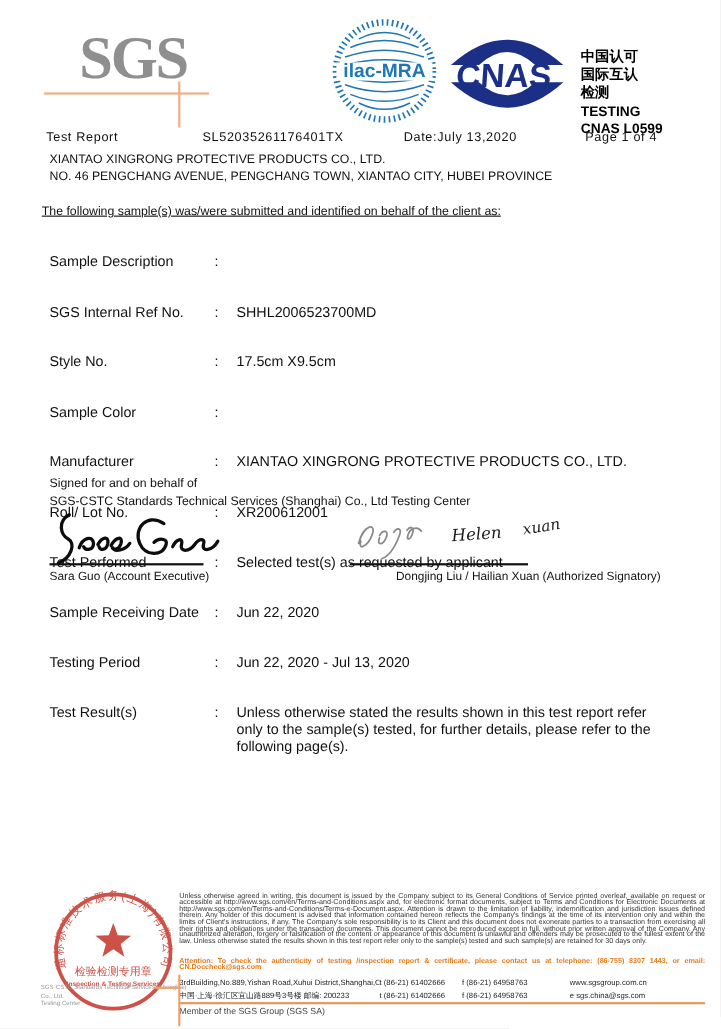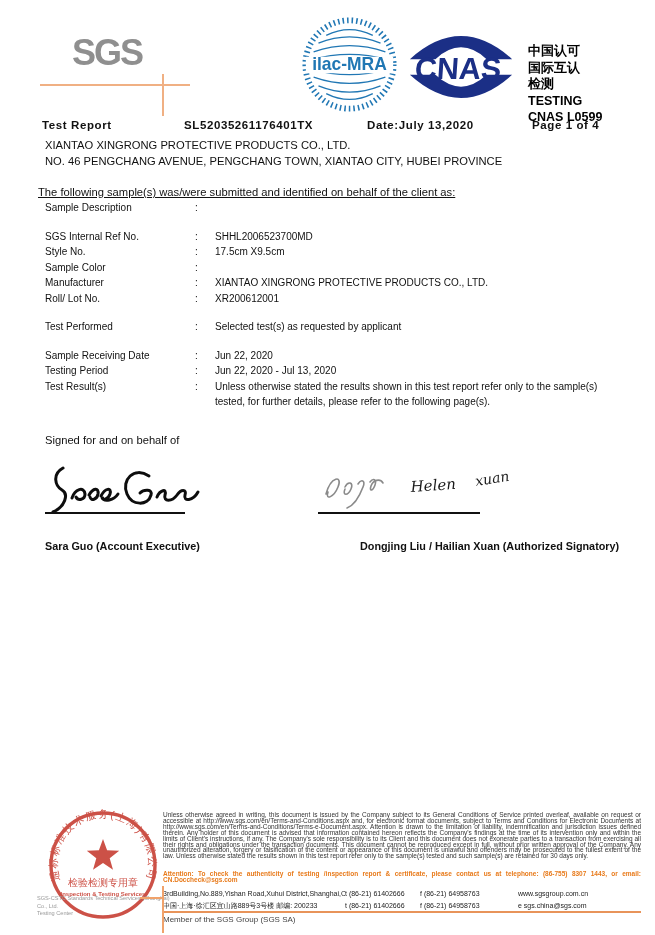--- a/index.html
+++ b/index.html
@@ -1,52 +1,52 @@
 <!DOCTYPE html>
 <html><head>
 <meta charset="utf-8">
 <style>
   * { margin:0; padding:0; box-sizing:border-box; }
   html,body { background:#e9e9e9; }
   body { font-family:"Liberation Sans","DejaVu Sans",sans-serif; }
   .page { position:relative; width:655px; height:935px; background:#ffffff; margin:0 auto; overflow:hidden; color:#111; }
 
   
-  .sgs-logo { position:absolute; left:72px; top:24px; font-size:36px; font-weight:bold; color:#8f8f8f; letter-spacing:-2px; line-height:58px; }
+  .sgs-logo { position:absolute; left:72px; top:24px; font-size:55px; font-weight:bold; color:#8f8f8f; letter-spacing:-2px; line-height:58px;font-family:Liberation Serif, serif; }
   .crop-h { position:absolute; left:40px; top:84px; width:150px; height:2px; background:#f0b083; }
   .crop-v { position:absolute; left:162px; top:74px; width:2px; height:42px; background:#f0b083; }
   .ilac-svg { position:absolute; left:301px; top:16px; width:97px; height:97px; }
   .cnas-svg { position:absolute; left:402px; top:26px; width:118px; height:82px; }
   .cert-block { position:absolute; left:528px; top:21px; font-weight:bold; font-size:13px; line-height:16.5px; color:#000;margin-top:22px; }
   .cert-block .lat { font-size:12.5px; }
 
   
-  .hbar { position:absolute; top:119px; left:0; width:655px; height:16px; font-weight:bold; font-size:11.5px; letter-spacing:0.6px; }
+  .hbar { position:absolute; top:119px; left:0; width:655px; height:16px; font-weight:normal; font-size:11.5px; letter-spacing:0.6px; }
   .hbar span { position:absolute; white-space:nowrap; }
   .hb-title { left:42px; }
   .hb-no { left:184px; }
   .hb-date { left:367px; }
   .hb-page { left:532px; }
 
   
   .body-text { font-size:11.2px; line-height:15.5px; color:#111; }
   .client { position:absolute; left:45px; top:138px; width:560px; }
   .intro { position:absolute; left:38px; top:185px; width:560px;text-decoration:underline; }
   .fields { position:absolute; left:45px; top:200px; width:565px; }
   .field-group { margin-bottom:13px; }
-  .field-row { display:grid; grid-template-columns:150px 20px 1fr; font-size:10px; line-height:15.5px; }
+  .field-row { display:grid; grid-template-columns:150px 20px 1fr; font-size:13px; line-height:15.5px;margin-top:30px; }
   .f-colon { text-align:left; }
 
   .signed { position:absolute; left:45px; top:433px; width:580px; }
   .sig-left-svg { position:absolute; left:45px; top:460px; width:160px; height:54px; }
   .sig-right-svg { position:absolute; left:318px; top:468px; width:215px; height:44px; }
   .sig-line { position:absolute; height:2px; background:#111; top:512px; }
   .sig-line-l { left:45px; width:140px; }
   .sig-line-r { left:318px; width:162px; }
-  .sig-label { position:absolute; top:540px; font-size:10.8px;font-weight:bold; }
+  .sig-label { position:absolute; top:518px; font-size:10.8px; }
   .sig-label-l { left:45px; }
   .sig-label-r { left:318px;margin-left:42px; }
 
   
   .stamp-svg { position:absolute; left:42px; top:808px; width:122px; height:118px; }
   .stamp-overlay { position:absolute; left:37px; top:895px; width:134px; font-size:5.6px; line-height:7.5px; color:#9a9a9a; }
 
   
   .legal { position:absolute; left:163px; top:812px; width:478px; font-size:6.5px; line-height:5.9px; text-align:justify; color:#333; }
   .attn { position:absolute; left:163px; top:871px; width:478px; font-size:6.5px; line-height:6.4px; font-weight:bold; color:#e87a1a; text-align:justify; }
@@ -166,20 +166,21 @@
         <div class="field-row">
           <div class="f-label">Test Result(s)</div>
           <div class="f-colon">:</div>
           <div class="f-value">Unless otherwise stated the results shown in this test report refer only to the sample(s) tested, for further details, please refer to the following page(s).</div>
         </div>
       </div>
     </div>
 
   <div class="signed body-text">
     <div>Signed for and on behalf of</div>
+    <div>SGS-CSTC Standards Technical Services (Shanghai) Co., Ltd Testing Center</div>
   </div>
 
   <svg class="sig-left-svg" viewBox="0 0 160 54">
     <g fill="none" stroke="#0d0d0d" stroke-width="3" stroke-linecap="round">
       <path d="M18,8 C7,14 10,26 17,30 C24,34 20,47 8,52"></path>
       <path d="M27,38 C30,29 39,26 40,34 C40,40 33,41 31,37"></path>
       <path d="M44,35 C48,28 54,27 53,34 C52,40 46,41 45,37"></path>
       <path d="M56,36 C60,28 67,27 65,34 C63,40 57,41 57,37 C59,43 69,40 73,34"></path>
       <path d="M104,16 C89,6 76,20 82,34 C87,46 103,46 106,35 C108,29 99,29 95,33"></path>
       <path d="M112,37 C115,30 122,28 120,35 C118,42 127,42 132,35 C136,29 142,29 140,35 C138,42 148,41 153,32"></path>

